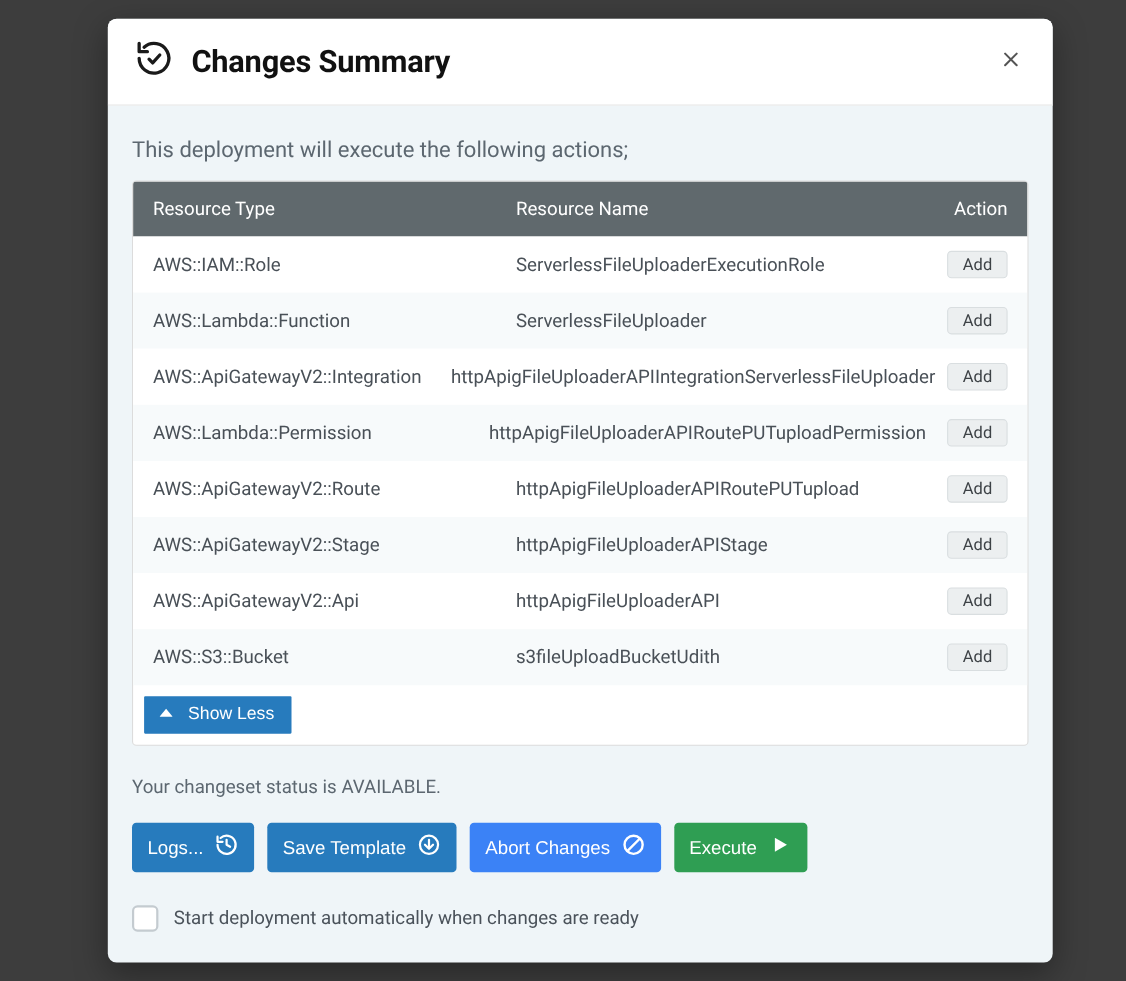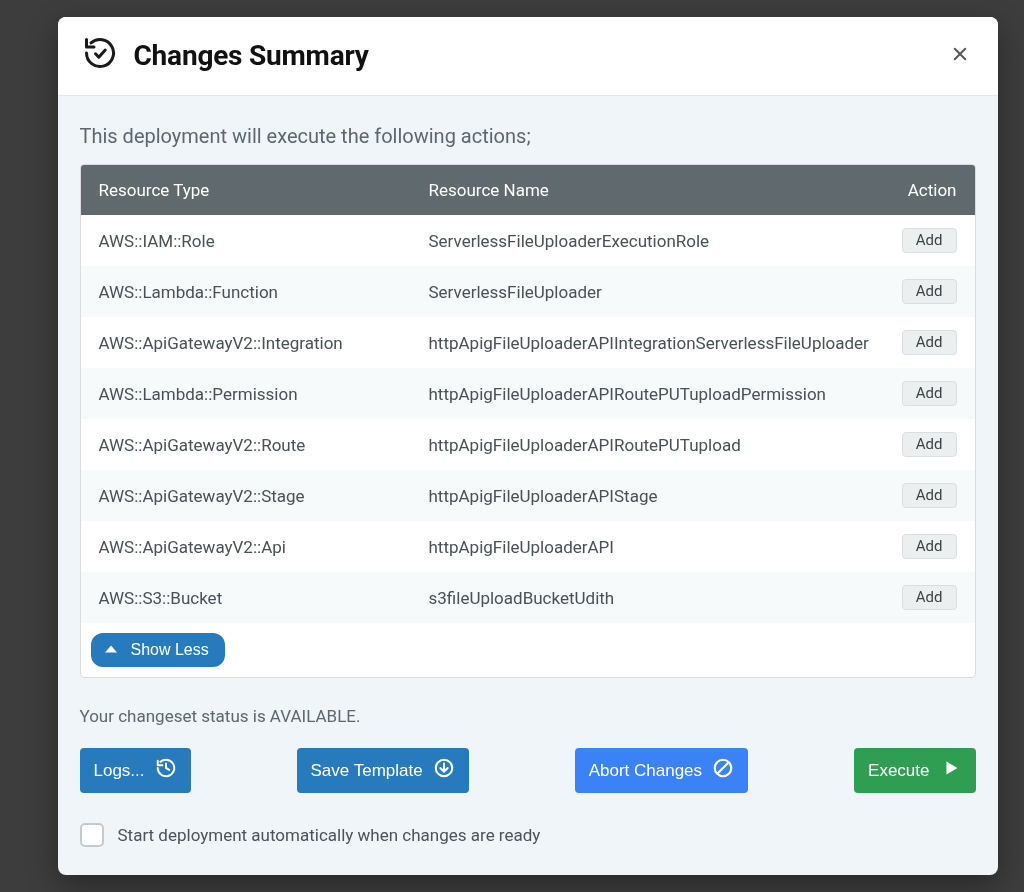--- a/index.html
+++ b/index.html
@@ -7,21 +7,21 @@
     body {
       font-family: -apple-system, BlinkMacSystemFont, "Segoe UI", Roboto, "Helvetica Neue", Arial, sans-serif;
       background: #3d3d3d;
       display: flex;
       align-items: center;
       justify-content: center;
       min-height: 892px;
       width: 1024px;
     }
     .dialog {
-      width: 940px;
+      width: 859px;
       background: #eff5f8;
       border-radius: 8px;
       box-shadow: 0 10px 30px rgba(0,0,0,.35);
       overflow: hidden;
       margin-left: 31px;
     }
     .dialog-header {
       background: #ffffff;
       display: flex;
       align-items: center;
@@ -93,40 +93,40 @@
       font-size: 15px;
       line-height: 1;
       cursor: default;
     }
 
     .table-footer { padding: 10px; }
     .show-less-btn {
       background: #277bbd;
       color: #ffffff;
       border: none;
-      border-radius: 12px;
+      border-radius: 1px;
       padding: 8px 16px 8px 14px;
       font-size: 16px;
       cursor: pointer;
       display: inline-flex;
       align-items: center;
       gap: 14px;
     }
     .show-less-btn svg { width: 12px; height: 12px; }
 
     .status-text {
       font-size: 17px;
       color: #5c6770;
       margin-top: 28px;
     }
 
     .action-bar {
       margin-top: 22px;
       display: flex;
-      justify-content: space-between;
+      justify-content: flex-start;
       gap: 12px;
     }
     .btn {
       display: inline-flex;
       align-items: center;
       gap: 10px;
       color: #fff;
       border: none;
       border-radius: 4px;
       padding: 9px 14px;

